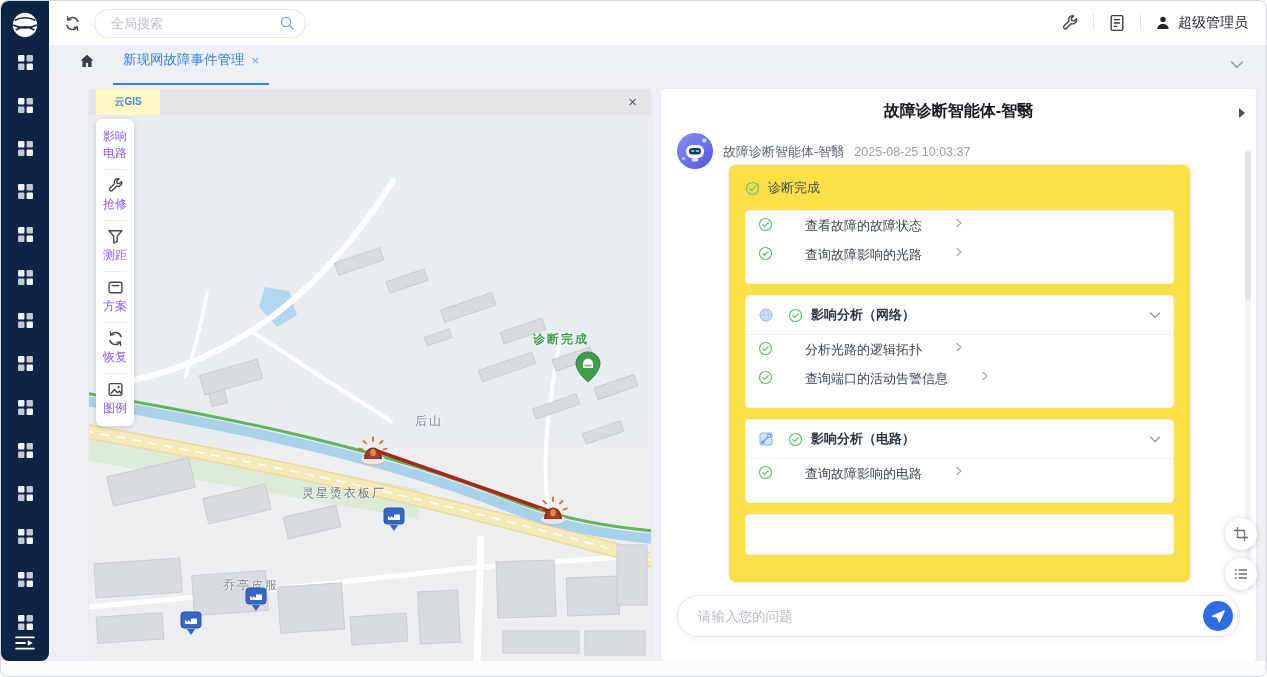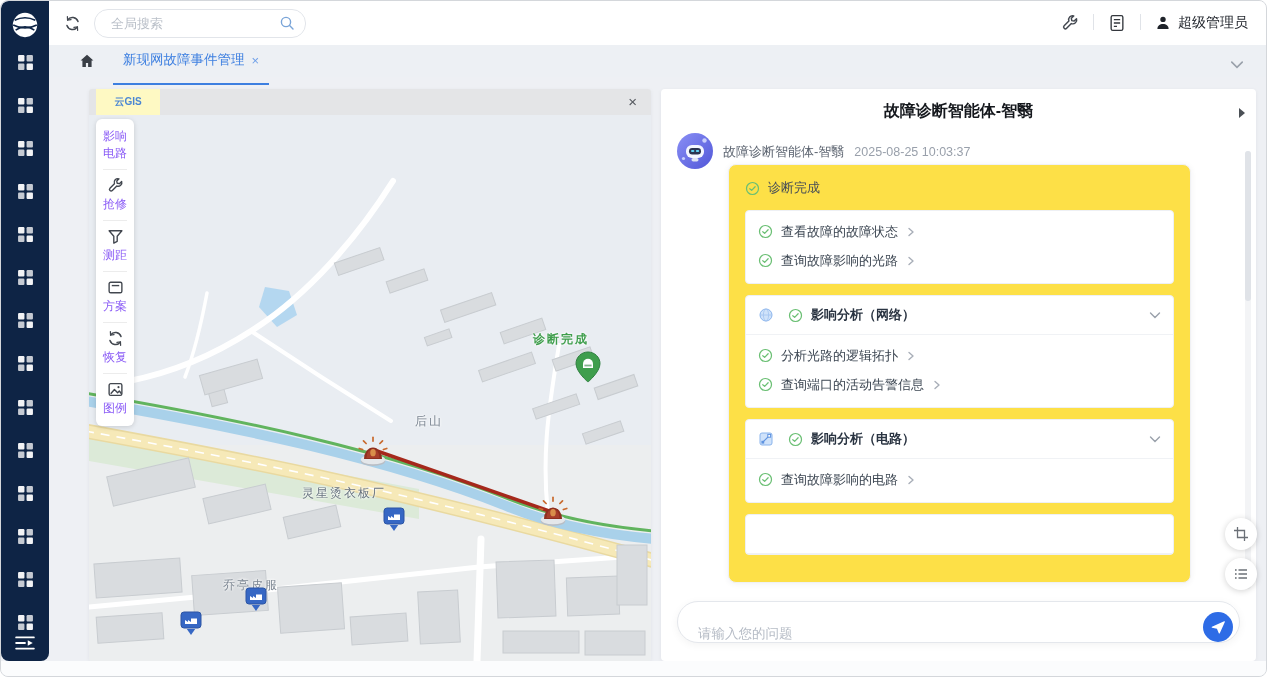--- a/index.html
+++ b/index.html
@@ -80,27 +80,27 @@
   .tri{margin-left:auto;width:11px;height:8px;}
   .tri svg{width:100%;height:100%;display:block;}
   .sec{border:1px solid #eef0f4;border-radius:4px;background:#fff;margin-bottom:11px;}
   .sec-head{height:38px;display:flex;align-items:center;padding:0 12px;border-bottom:1px solid #f0f2f5;cursor:pointer;}
   .sec-ico{width:16px;height:16px;margin-right:7px;}
   .sec-ico svg{width:100%;height:100%;display:block;}
   .sec-title{font-size:13px;font-weight:bold;color:#2a3442;margin-left:8px;}
   .sec-chev{margin-left:auto;width:12px;height:9px;}
   .sec-chev svg{width:100%;height:100%;display:block;}
   .sec-items{padding:6px 12px 8px;}
-  .item-row{height:29px;display:flex;align-items:center;cursor:pointer;}
+  .item-row{height:29px;display:flex;align-items:flex-start;cursor:pointer;gap:24px;}
   .item-text{font-size:13px;color:#3c4652;margin-left:8px;}
   .item-arrow{width:10px;height:12px;margin-left:8px;}
   .item-arrow svg{width:100%;height:100%;display:block;}
   .chat-scrollbar{position:absolute;right:5px;top:62px;bottom:72px;width:6px;background:#f3f4f6;border-radius:3px;}
   .chat-thumb{position:absolute;top:0;left:0;width:6px;height:150px;background:#e0e3e8;border-radius:3px;cursor:pointer;}
-  .composer{position:absolute;left:16px;right:16px;bottom:18px;height:40px;background:#fff;border:1px solid #e4e7ec;border-radius:21px;box-shadow:0 2px 8px rgba(0,0,0,.05);display:flex;align-items:flex-end;z-index:4;}
+  .composer{position:absolute;left:16px;right:16px;bottom:24px;height:40px;background:#fff;border:1px solid #e4e7ec;border-radius:21px;box-shadow:0 2px 8px rgba(0,0,0,.05);display:flex;align-items:center;z-index:4;}
   .composer input{flex:1;border:none;outline:none;margin-left:18px;font-size:13.5px;color:#333;background:transparent;}
   .composer input::placeholder{color:#b6bcc6;}
   .send-btn{width:30px;height:30px;border-radius:50%;background:#2e6ce6;margin-right:6px;display:flex;align-items:center;justify-content:center;cursor:pointer;flex:0 0 auto;}
   .send-btn svg{width:16px;height:16px;}
   .fab{position:absolute;width:32px;height:32px;border-radius:50%;background:#fff;box-shadow:0 1px 6px rgba(0,0,0,.18);display:flex;align-items:center;justify-content:center;cursor:pointer;z-index:7;}
   .fab svg{width:16px;height:16px;}
   .fab.f1{left:1224px;top:517px;}
   .fab.f2{left:1224px;top:557px;}
 </style>
 </head>

